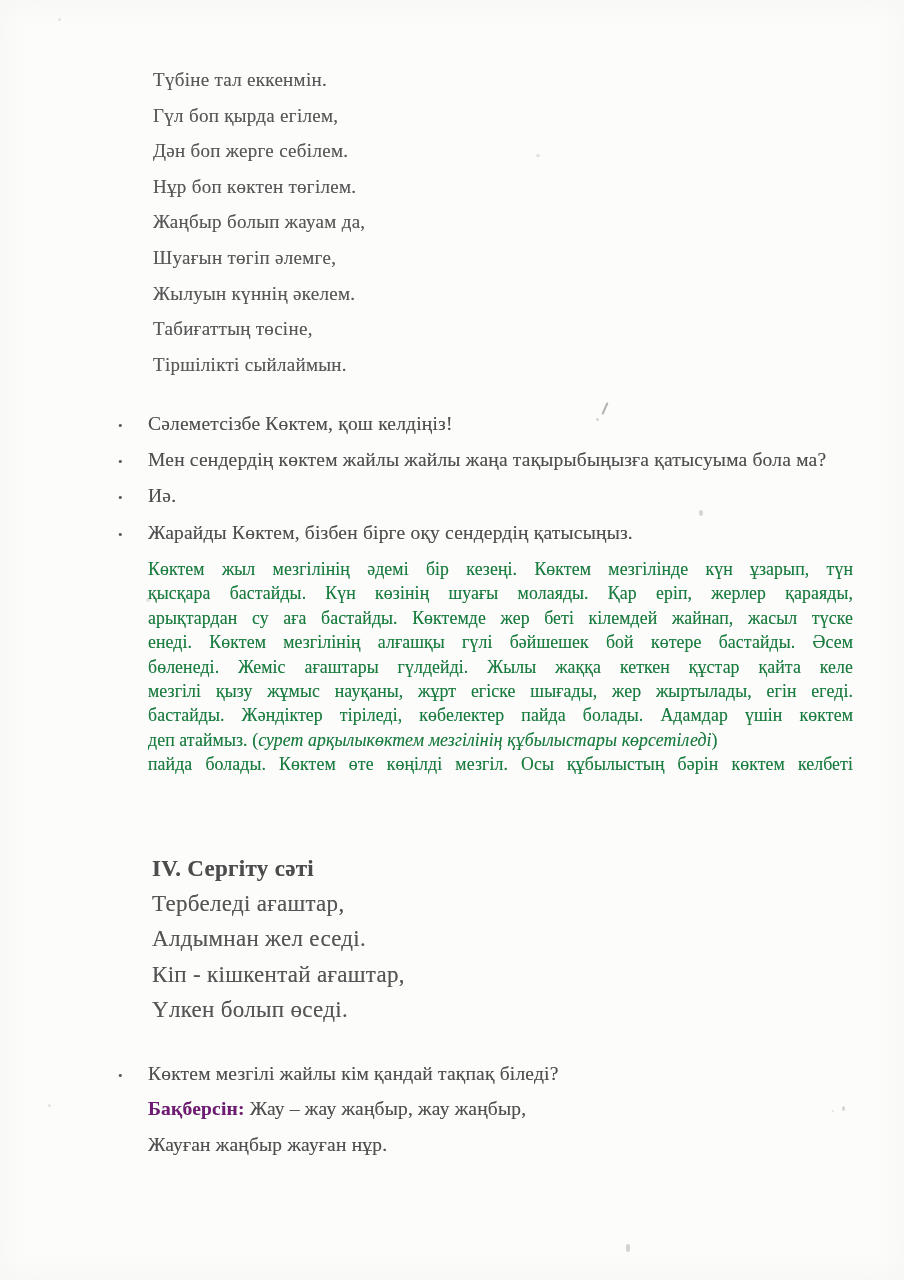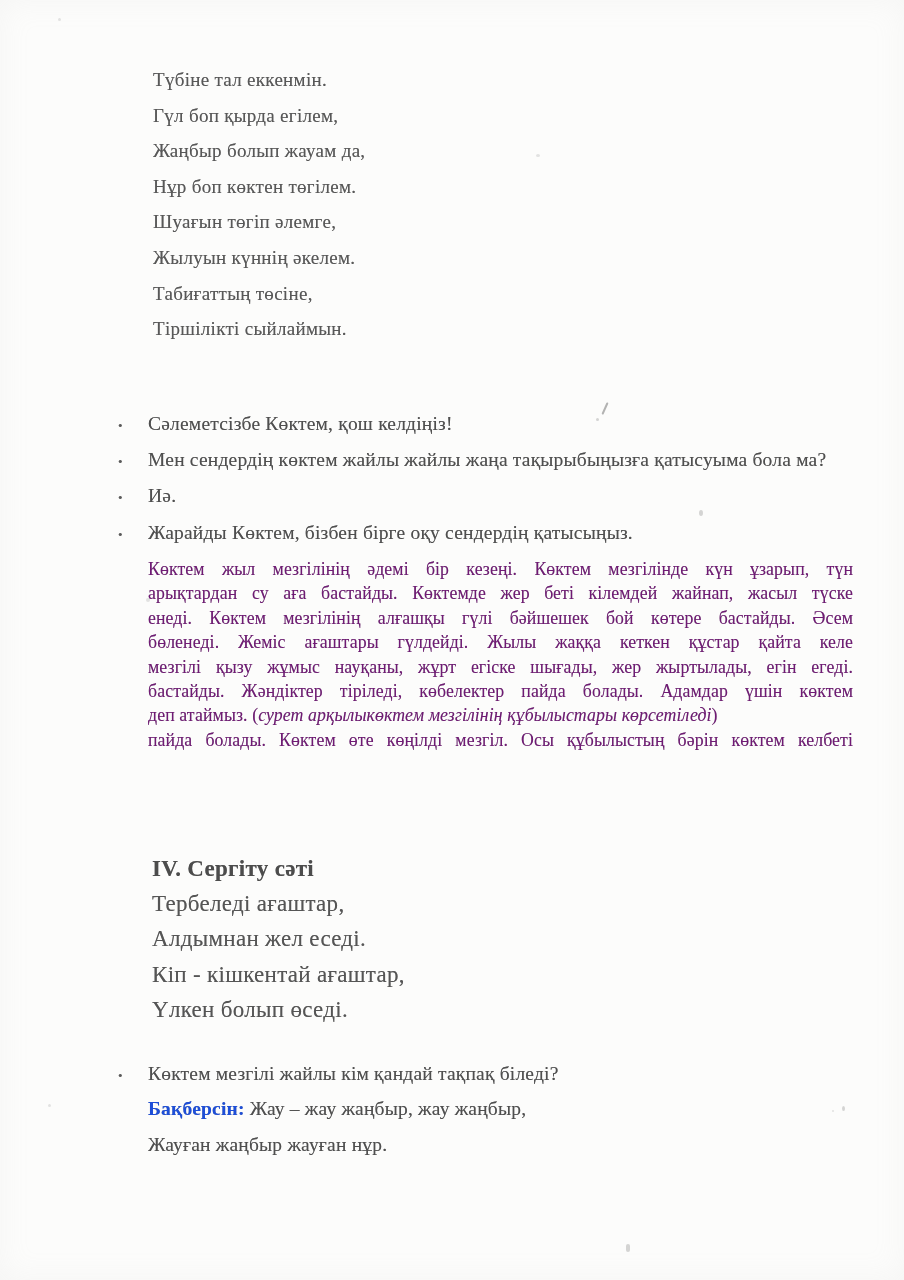--- a/index.html
+++ b/index.html
@@ -32,63 +32,64 @@
   .bullet {
     width: 30px; flex: 0 0 30px;
     font-size: 13px; color: #5a5a5a;
     display: inline-block; transform: translateY(2px);
   }
 
   
   .paragraph {
     position: absolute; left: 148px; top: 557px; width: 705px;
     font-size: 17.8px; line-height: 24.4px;
-    color: #701a75; letter-spacing: 0.1px;
+    color: #15803d; letter-spacing: 0.1px;
   }
   .par-line { text-align: justify; text-align-last: justify; }
   .par-line.last { text-align-last: left; }
   .stage-dir { font-style: italic; }
 
   
   .section4 {
     position: absolute; left: 152px; top: 851px;
     font-size: 23px; line-height: 35.2px;
     color: #555555; letter-spacing: 0.3px; white-space: nowrap;
   }
   .sec-heading { font-weight: bold; color: #4c4c4c; }
 
   
   .closing {
     position: absolute; left: 118px; top: 1056px;
     font-size: 19.5px; line-height: 35.4px;
     color: #4f4f4f; letter-spacing: 0.2px;
   }
   .closing .indent { padding-left: 30px; white-space: nowrap; }
-  .answer-label { font-weight: bold; color: #1d4ed8; }
+  .answer-label { font-weight: bold; color: #701a75; }
 
   
   .speck { position: absolute; background: #8a8a8a; border-radius: 50%; }
   .squiggle {
     position: absolute; width: 2px; height: 13px;
     background: #777; opacity: 0.55; border-radius: 2px;
     transform: rotate(24deg);
   }
   .faint { opacity: 0.35; }
   .fainter { opacity: 0.22; }
 </style>
 </head>
 <body>
 
 <div class="page">
 
   <div class="poem1 txt">
     <div class="poem-line">Түбіне тал еккенмін.</div>
     <div class="poem-line">Гүл боп қырда егілем,</div>
+    <div class="poem-line">Дән боп жерге себілем.</div>
+    <div class="poem-line">Нұр боп көктен төгілем.</div>
     <div class="poem-line">Жаңбыр болып жауам да,</div>
-    <div class="poem-line">Нұр боп көктен төгілем.</div>
     <div class="poem-line">Шуағын төгіп әлемге,</div>
     <div class="poem-line">Жылуын күннің әкелем.</div>
     <div class="poem-line">Табиғаттың төсіне,</div>
     <div class="poem-line">Тіршілікті сыйлаймын.</div>
   </div>
 
   <div class="dialogue txt">
     <div class="b-item">
       <span class="bullet">•</span>
       <span>Сәлеметсізбе Көктем, қош келдіңіз!</span>
@@ -102,20 +103,21 @@
       <span>Иә.</span>
     </div>
     <div class="b-item">
       <span class="bullet">•</span>
       <span>Жарайды Көктем, бізбен бірге оқу сендердің қатысыңыз.</span>
     </div>
   </div>
 
   <div class="paragraph txt">
     <div class="par-line">Көктем жыл мезгілінің әдемі бір кезеңі. Көктем мезгілінде күн ұзарып, түн</div>
+    <div class="par-line">қысқара бастайды. Күн көзінің шуағы молаяды. Қар еріп, жерлер қараяды,</div>
     <div class="par-line">арықтардан су аға бастайды. Көктемде жер беті кілемдей жайнап, жасыл түске</div>
     <div class="par-line">енеді. Көктем мезгілінің алғашқы гүлі бәйшешек бой көтере бастайды. Әсем</div>
     <div class="par-line">бөленеді. Жеміс ағаштары гүлдейді. Жылы жаққа кеткен құстар қайта келе</div>
     <div class="par-line">мезгілі қызу жұмыс науқаны, жұрт егіске шығады, жер жыртылады, егін егеді.</div>
     <div class="par-line">бастайды. Жәндіктер тіріледі, көбелектер пайда болады. Адамдар үшін көктем</div>
     <div class="par-line last">
       <span>деп атаймыз. (</span><span class="stage-dir">сурет арқылыкөктем мезгілінің құбылыстары көрсетіледі</span><span>)</span>
     </div>
     <div class="par-line">пайда болады. Көктем өте көңілді мезгіл. Осы құбылыстың бәрін көктем келбеті</div>
   </div>

